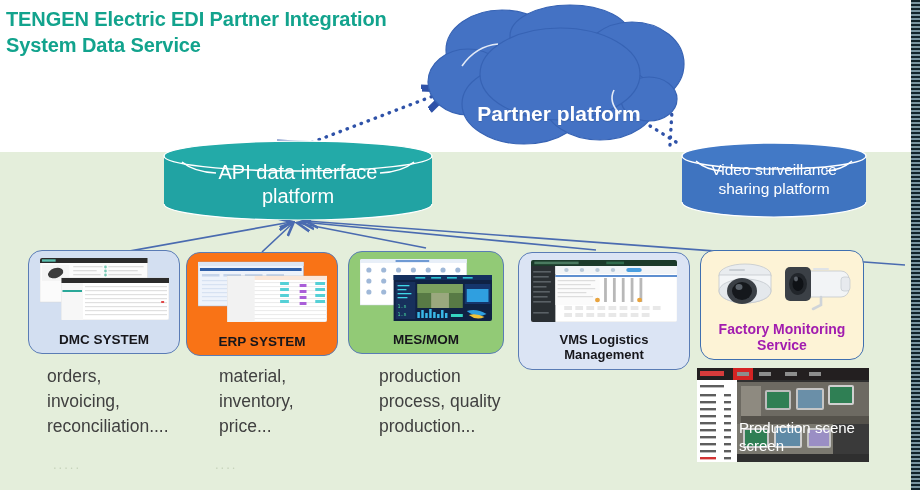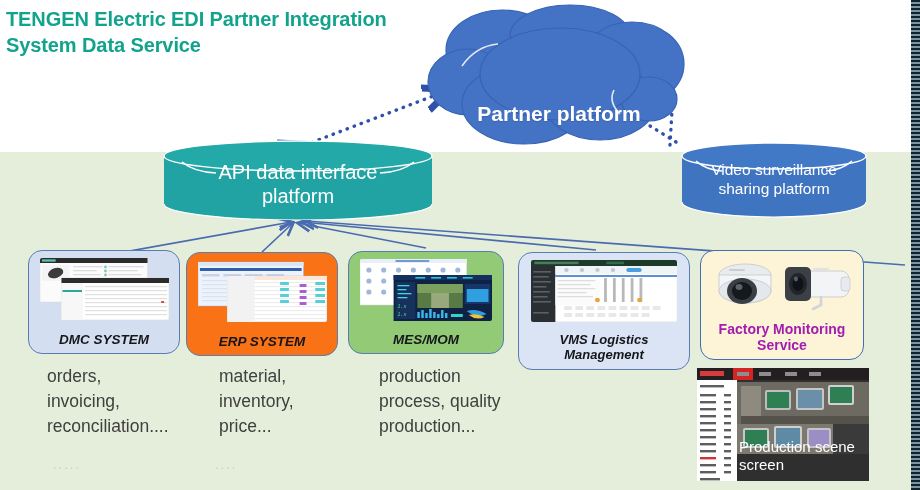--- a/index.html
+++ b/index.html
@@ -99,21 +99,20 @@
   #video-cyl { left: 680px; top: 142px; width: 188px; height: 76px; }
   #video-cyl .cyl-label { top: 19px; font-size: 15.5px; }
 
   
   .sys-card {
     position: absolute;
     border-radius: 14px;
     border: 1.6px solid #5a7cb5;
     box-sizing: border-box;
     overflow: hidden;
-    font-style: italic;
   }
   .sys-card .thumb {
     position: absolute;
     left: 7%;
     top: 7px;
     width: 86%;
     height: 62px;
     border-radius: 2px;
     overflow: hidden;
   }
@@ -150,21 +149,21 @@
     color: #a21caf;
     font-size: 14px;
     font-weight: bold;
     line-height: 1.15;
   }
   .cam-art { position: absolute; left: 8px; top: 6px; width: 148px; height: 58px; }
 
   
   #prod-screen {
     position: absolute;
-    left: 697px; top: 368px; width: 172px; height: 113px;
+    left: 697px; top: 368px; width: 172px; height: 94px;
     background: #737373;
     overflow: hidden;
   }
   #prod-screen .ps-label {
     position: absolute;
     left: 42px;
     bottom: 6px;
     color: #ffffff;
     font-size: 15px;
     line-height: 1.25;

